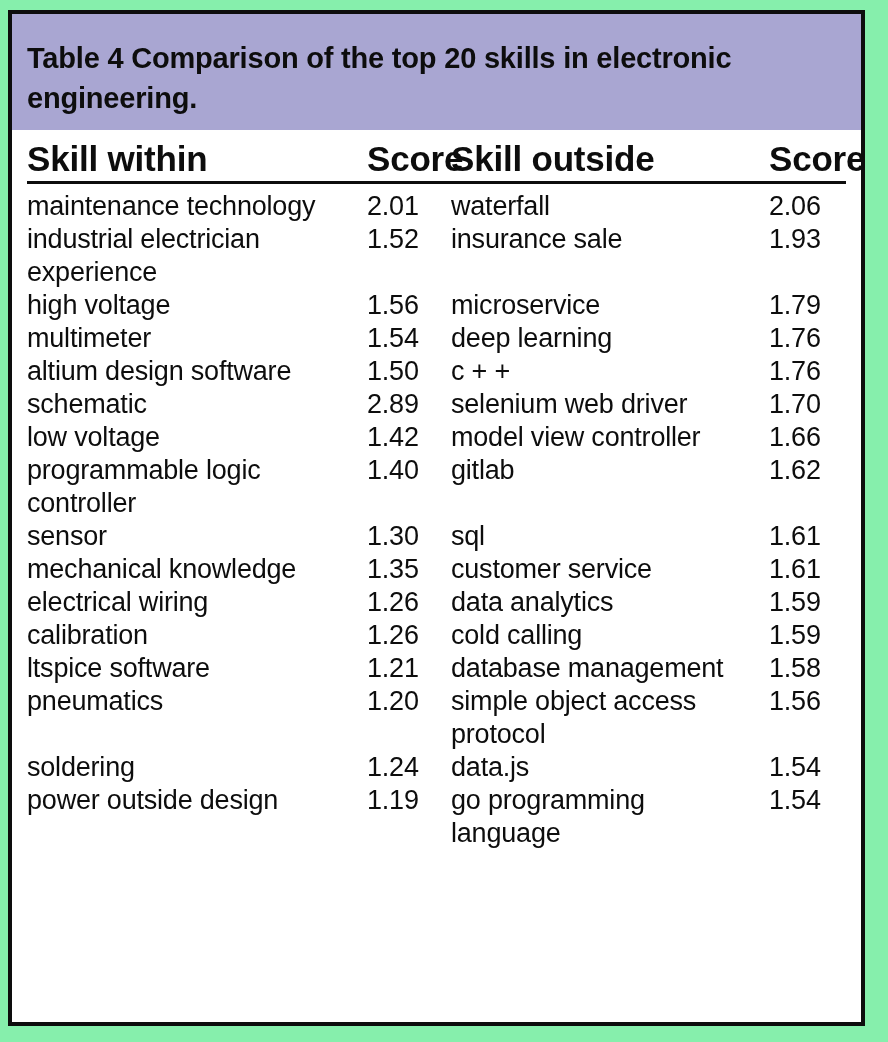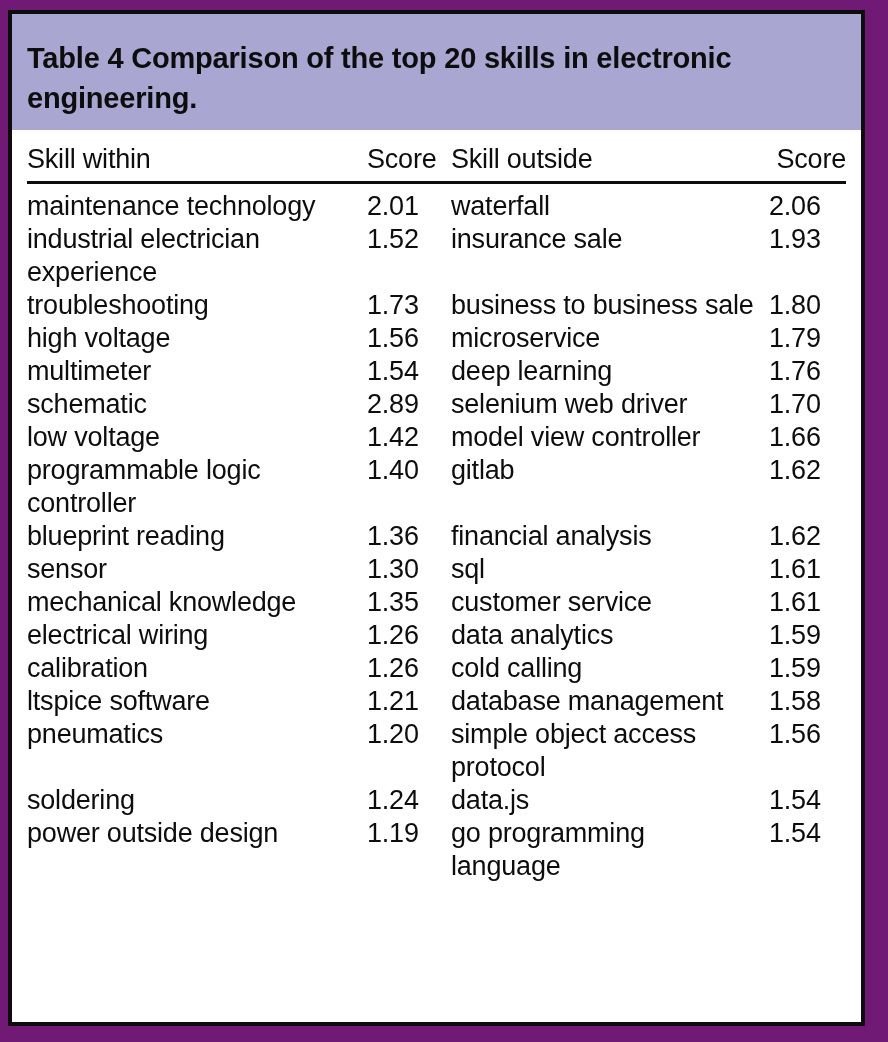--- a/index.html
+++ b/index.html
@@ -6,21 +6,21 @@
     margin: 0;
     padding: 0;
     background: #ffffff;
     font-family: "Liberation Sans", sans-serif;
     color: #0d0d0d;
   }
   .page {
     position: relative;
     width: 888px;
     height: 1042px;
-    background: #701a75;
+    background: #86efac;
     overflow: hidden;
   }
   .table-box {
     position: absolute;
     left: 8px;
     top: 10px;
     width: 849px;
     min-height: 1008px;
     border: 4px solid #0d0d0d;
     background: #ffffff;
@@ -44,23 +44,23 @@
   table.skills {
     width: 100%;
     border-collapse: collapse;
     table-layout: fixed;
   }
   col.c0 { width: 340px; }
   col.c1 { width: 84px; }
   col.c2 { width: 318px; }
   col.c3 { width: 77px; }
   table.skills th {
-    font-size: 27px;
+    font-size: 35px;
     line-height: 32px;
-    font-weight: normal;
+    font-weight: bold;
     text-align: left;
     padding: 0 0 6px 0;
     border-bottom: 3.5px solid #0d0d0d;
     letter-spacing: -0.2px;
   }
   table.skills th.right { text-align: right; }
   table.skills td {
     font-size: 27px;
     line-height: 33px;
     vertical-align: top;
@@ -103,60 +103,54 @@
               <td class="right">2.06</td>
             </tr>
             <tr>
               <td>industrial electrician
 experience</td>
               <td>1.52</td>
               <td>insurance sale</td>
               <td class="right">1.93</td>
             </tr>
             <tr>
-              <td>troubleshooting</td>
-              <td>1.73</td>
-              <td>business to business sale</td>
-              <td class="right">1.80</td>
-            </tr>
-            <tr>
               <td>high voltage</td>
               <td>1.56</td>
               <td>microservice</td>
               <td class="right">1.79</td>
             </tr>
             <tr>
               <td>multimeter</td>
               <td>1.54</td>
               <td>deep learning</td>
               <td class="right">1.76</td>
             </tr>
             <tr>
+              <td>altium design software</td>
+              <td>1.50</td>
+              <td>c + +</td>
+              <td class="right">1.76</td>
+            </tr>
+            <tr>
               <td>schematic</td>
               <td>2.89</td>
               <td>selenium web driver</td>
               <td class="right">1.70</td>
             </tr>
             <tr>
               <td>low voltage</td>
               <td>1.42</td>
               <td>model view controller</td>
               <td class="right">1.66</td>
             </tr>
             <tr>
               <td>programmable logic
 controller</td>
               <td>1.40</td>
               <td>gitlab</td>
-              <td class="right">1.62</td>
-            </tr>
-            <tr>
-              <td>blueprint reading</td>
-              <td>1.36</td>
-              <td>financial analysis</td>
               <td class="right">1.62</td>
             </tr>
             <tr>
               <td>sensor</td>
               <td>1.30</td>
               <td>sql</td>
               <td class="right">1.61</td>
             </tr>
             <tr>
               <td>mechanical knowledge</td>

